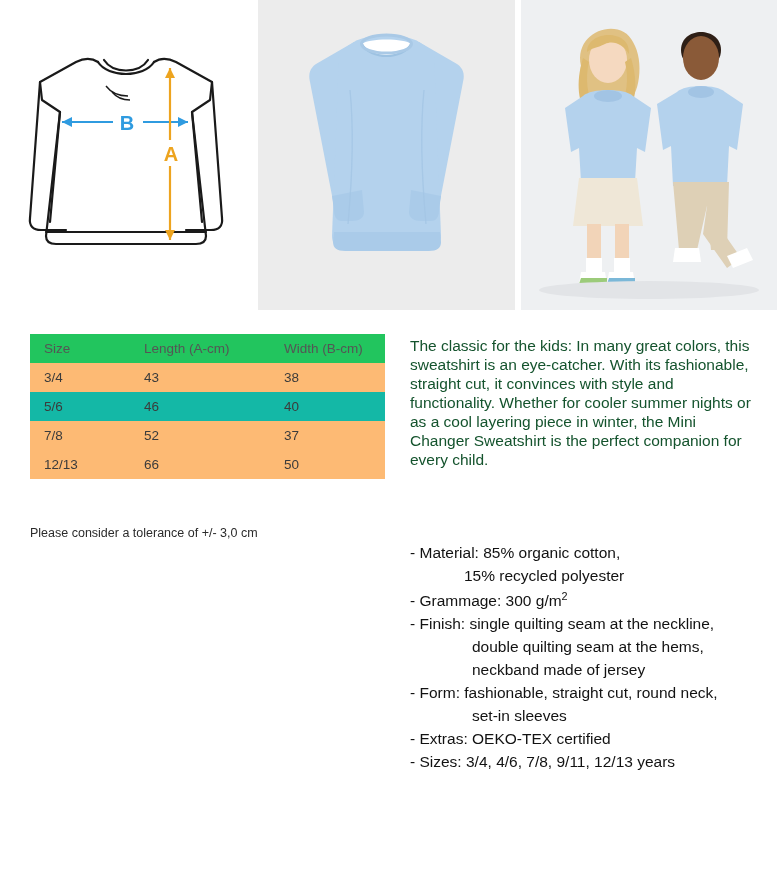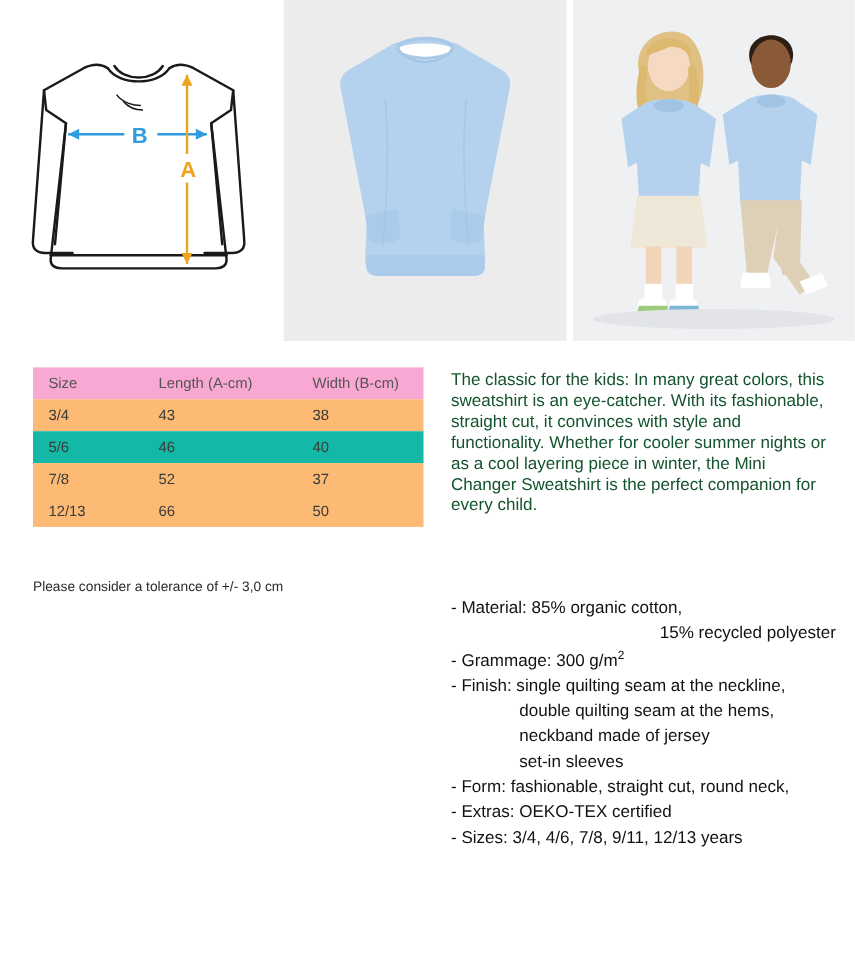--- a/index.html
+++ b/index.html
@@ -49,21 +49,21 @@
   table.size-table td {
     text-align: left;
     padding: 7px 0 7px 14px;
     font-weight: normal;
     color: #3b3b3b;
   }
   table.size-table th { color: #555; }
   table.size-table col.c1 { width: 100px; }
   table.size-table col.c2 { width: 140px; }
   table.size-table col.c3 { width: 115px; }
-  table.size-table tr.head { background: #f9a8d4; }
+  table.size-table tr.head { background: #22c55e; }
   table.size-table tr.odd  { background: #14b8a6; }
   table.size-table tr.even { background: #fdba74; }
 
   .tolerance {
     position: absolute;
     left: 30px;
     top: 526px;
     font-size: 12.5px;
     color: #2b2b2b;
   }
@@ -83,21 +83,21 @@
   .specs {
     position: absolute;
     left: 410px;
     top: 542px;
     width: 350px;
     font-size: 15.5px;
     line-height: 1.48;
     color: #121212;
   }
   .spec-line { white-space: pre-wrap; }
-  .spec-cont { padding-left: 54px; text-align: right; }
+  .spec-cont { padding-left: 54px; }
   .spec-cont2 { padding-left: 62px; }
 
   sup { font-size: 0.7em; vertical-align: super; }
 
   
   svg { display: block; }
 </style>
 </head>
 <body>
 
@@ -271,17 +271,17 @@
   <p>The classic for the kids: In many great colors, this sweatshirt is an eye-catcher. With its fashionable, straight cut, it convinces with style and functionality. Whether for cooler summer nights or as a cool layering piece in winter, the Mini Changer Sweatshirt is the perfect companion for every child.</p>
 </div>
 
 <div class="specs">
   <div class="spec-line">- Material: 85% organic cotton,</div>
   <div class="spec-line spec-cont">15% recycled polyester</div>
   <div class="spec-line"><span>- Grammage: 300 g/m</span><sup>2</sup></div>
   <div class="spec-line">- Finish: single quilting seam at the neckline,</div>
   <div class="spec-line spec-cont2">double quilting seam at the hems,</div>
   <div class="spec-line spec-cont2">neckband made of jersey</div>
+  <div class="spec-line">- Form: fashionable, straight cut, round neck,</div>
   <div class="spec-line spec-cont2">set-in sleeves</div>
-  <div class="spec-line">- Form: fashionable, straight cut, round neck,</div>
   <div class="spec-line">- Extras: OEKO-TEX certified</div>
   <div class="spec-line">- Sizes: 3/4, 4/6, 7/8, 9/11, 12/13 years</div>
 </div>
 
 </body></html>

